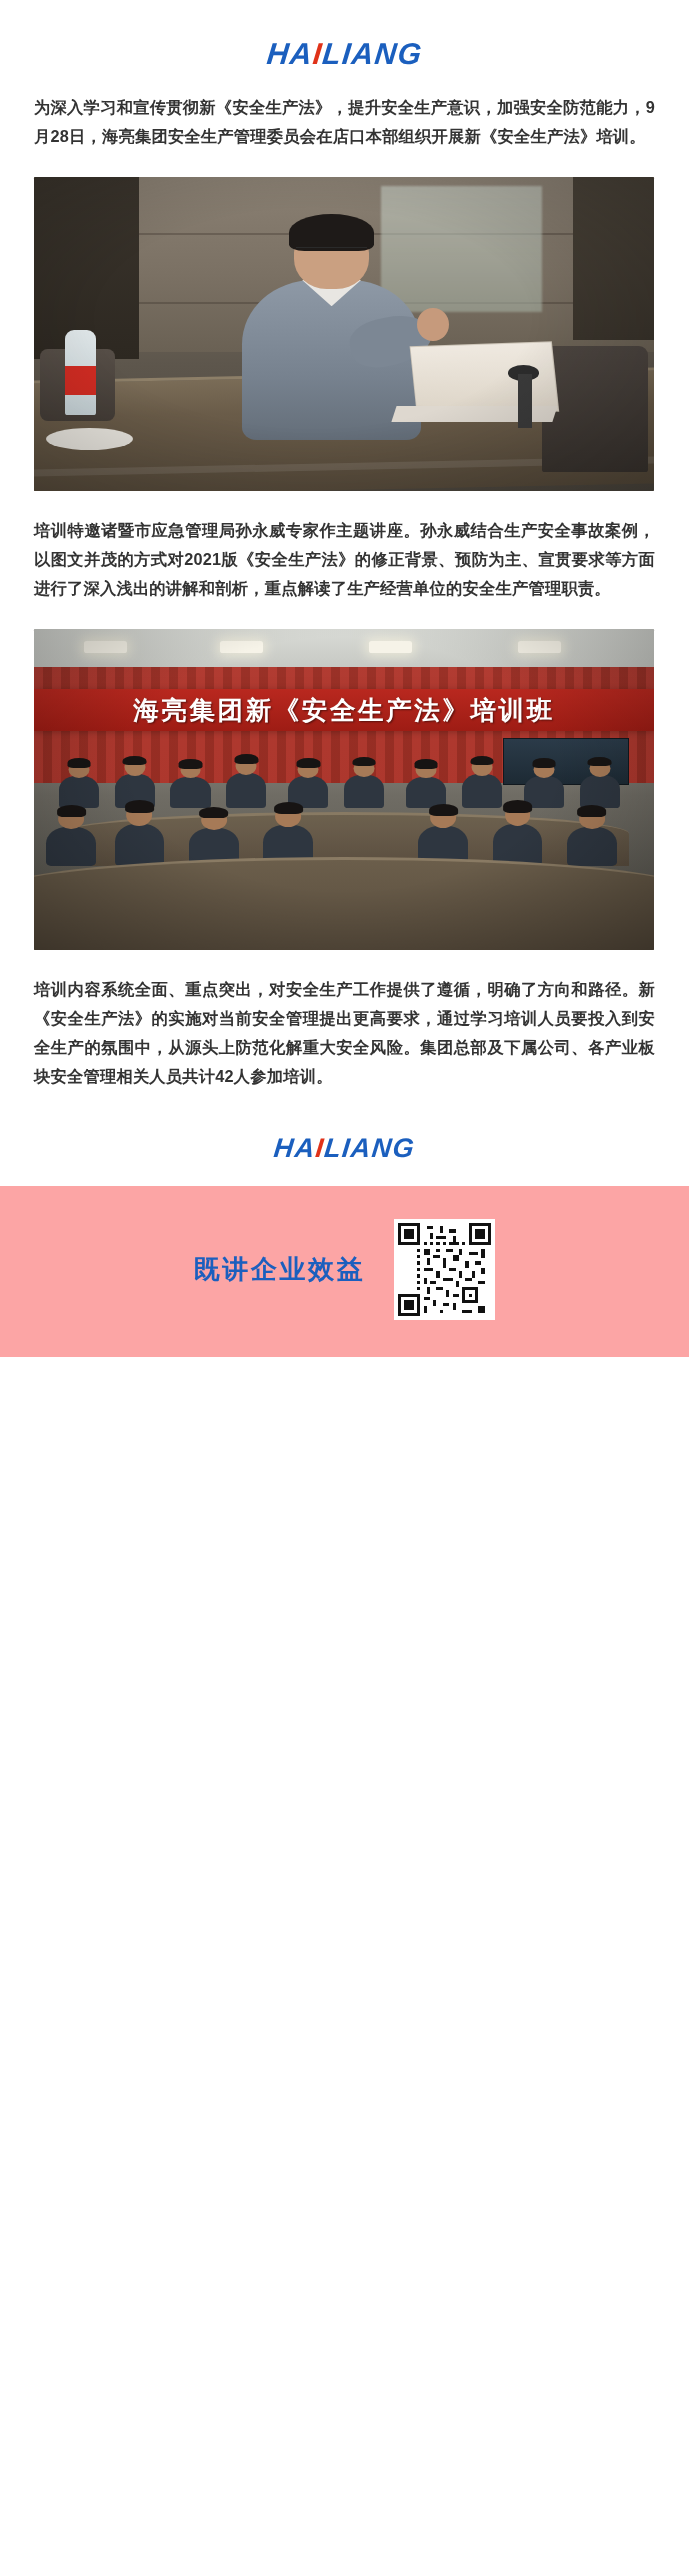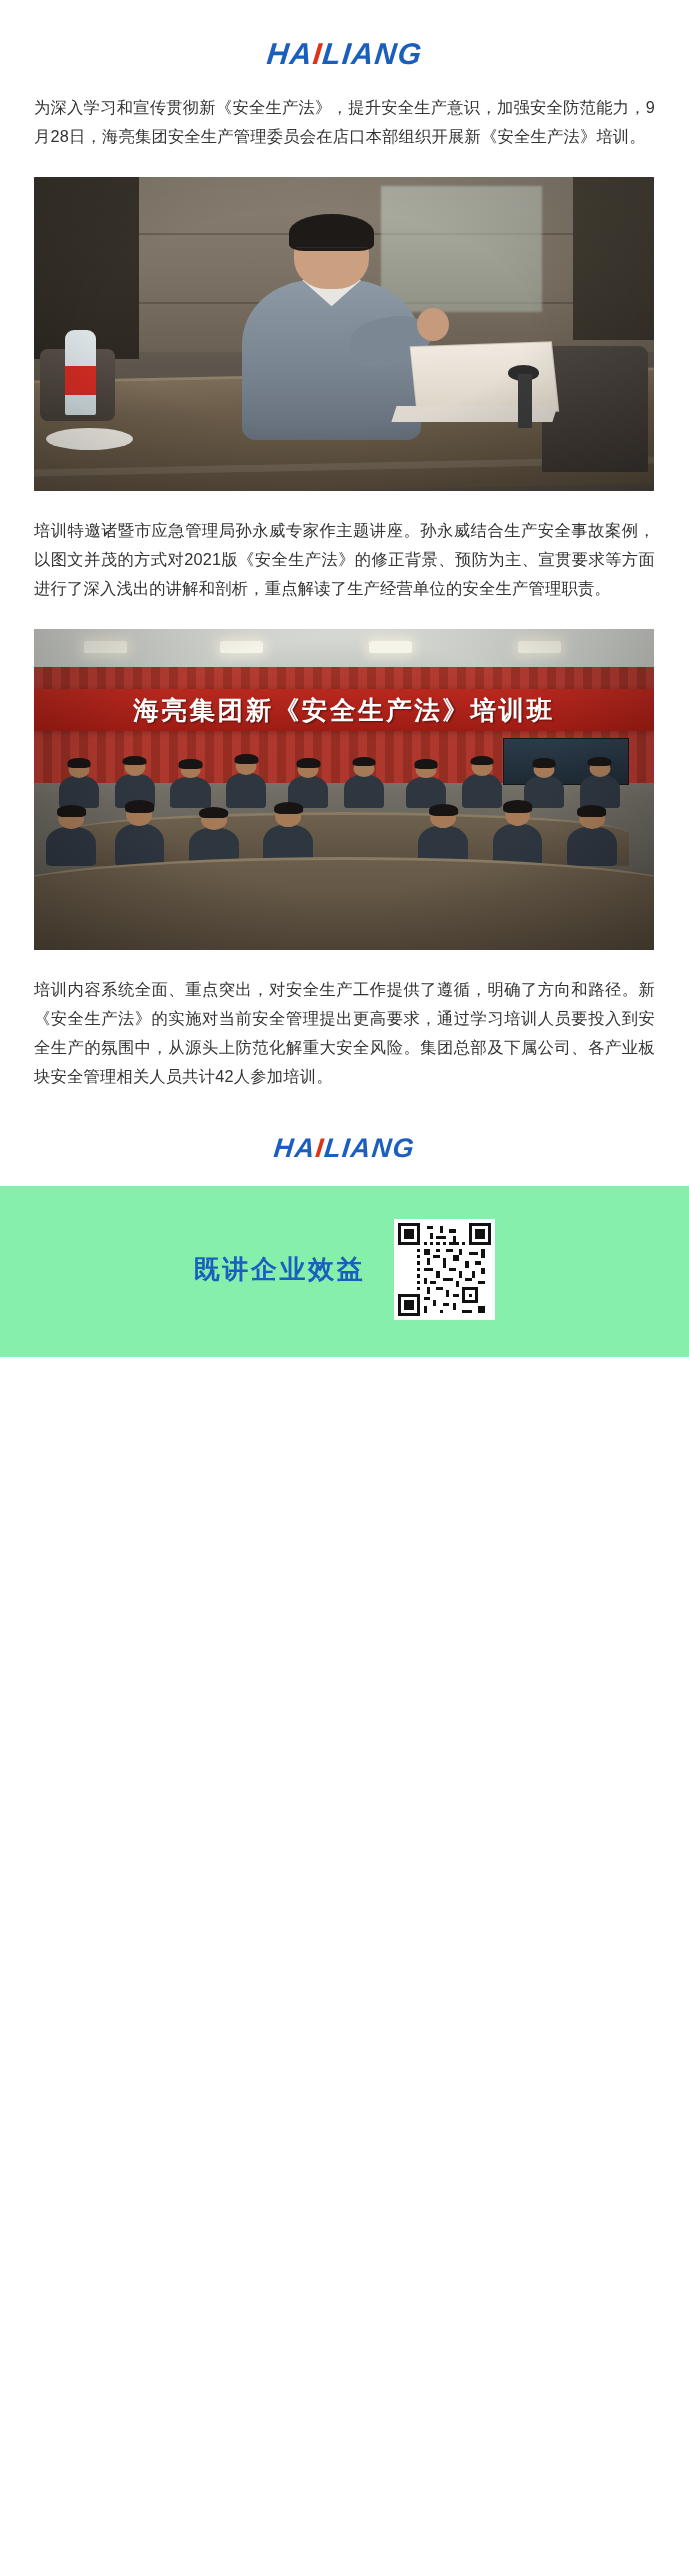--- a/index.html
+++ b/index.html
@@ -36,20 +36,21 @@
   .logo-text .accent { color: #e03219; }
 
   
   .para {
     margin: 0 34px 25.5px 34px;
     font-size: 16.3px;
     line-height: 29px;
     color: #333333;
     text-align: justify;
     letter-spacing: 0.2px;
+    font-weight: bold;
   }
 
   
   .photo-wrap {
     margin: 0 34px 25.5px 34px;
   }
   .photo {
     width: 620px;
     position: relative;
     overflow: hidden;
@@ -266,21 +267,21 @@
   }
 
   
   .footer-logo {
     padding: 16.6px 0 22px 0;
     text-align: center;
   }
   .footer-logo .logo-text { font-size: 27px; }
 
   .slogan-band {
-    background: #86efac;
+    background: #fca5a5;
     padding: 33px 34px 37px 34px;
     display: flex;
     align-items: center;
     justify-content: center;
     gap: 29px;
   }
   .slogan-text {
     color: #1b5fbe;
     font-size: 26px;
     line-height: 43px;

